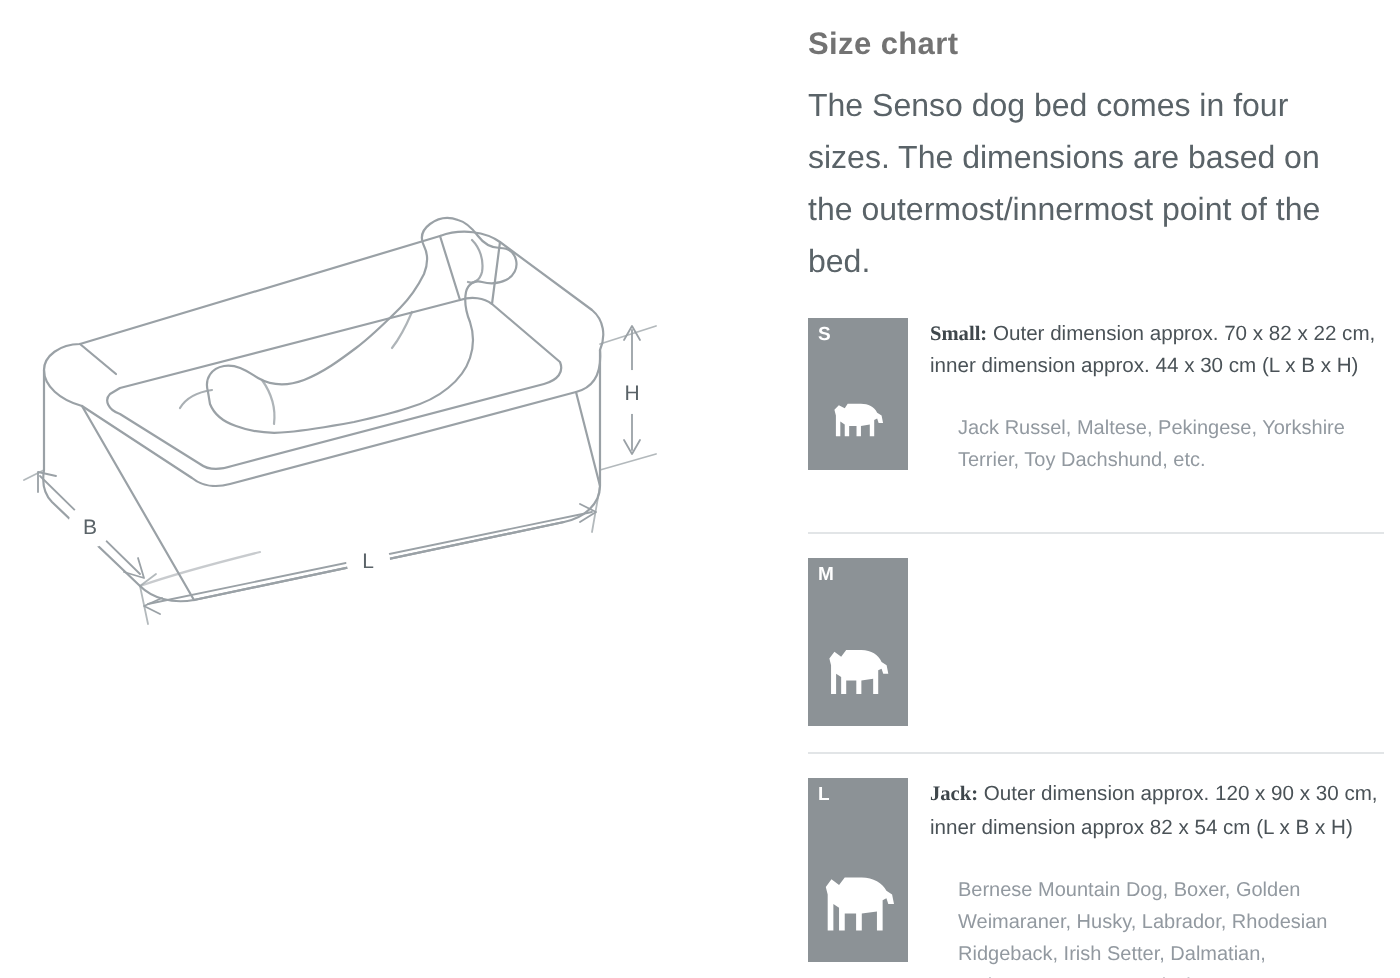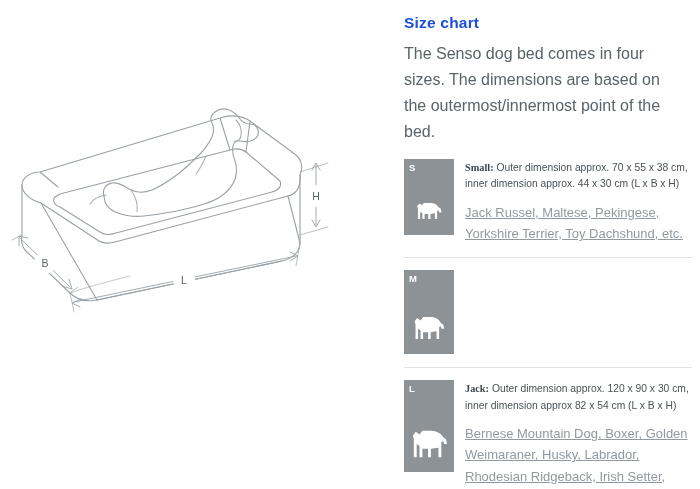--- a/index.html
+++ b/index.html
@@ -32,21 +32,21 @@
   
   .sizechart {
     position: absolute;
     left: 404px;
     top: 14px;
     width: 288px;
   }
   .sc-title {
     font-size: 15.5px;
     font-weight: bold;
-    color: #1d4ed8;
+    color: #737373;
     letter-spacing: 0.2px;
     margin: 0 0 9px 0;
   }
   .sc-intro {
     font-size: 16px;
     line-height: 1.62;
     color: #5a6368;
     margin: 0 0 14px 0;
     width: 282px;
   }
@@ -91,25 +91,24 @@
     line-height: 1.62;
     color: #4a5257;
     margin: 0 0 9px 0;
   }
   .size-main b {
     font-weight: bold;
     color: #3f474c;
     font-family: Liberation Serif, serif;
   }
   .size-breeds {
-    font-size: 13px;
+    font-size: 10px;
     line-height: 1.62;
     color: #9299a0;
-    margin: 0;
-    text-decoration: underline;
+    margin: 14px;
   }
   .divider {
     height: 1px;
     background: #e2e5e7;
     margin: 0 0 12px 0;
     width: 288px;
   }
 </style>
 </head>
 <body>
@@ -242,21 +241,21 @@
     <div class="size-row">
       <div class="size-badge small">
         <span class="letter">S</span>
         <span class="dog">
           <svg width="30" height="28" viewBox="0 0 40 38" xmlns="http://www.w3.org/2000/svg">
             <path fill="#ffffff" d="M5 16 L4 12 L7 9 L11 11 L13 8 L22 8 C27 8 31 10 33 14 L36 16 L37 21 L34 21 L33 18 L31 19 L31 30 L28 30 L28 22 L22 23 L22 30 L19 30 L19 23 L14 23 L14 30 L11 30 L11 22 L8 20 L8 30 L5 30 Z"></path>
           </svg>
         </span>
       </div>
       <div class="size-text">
-        <p class="size-main"><b>Small:</b><span> Outer dimension approx. 70 x 55 x 38 cm, inner dimension approx. 44 x 30 cm (L x B x H)</span></p>
+        <p class="size-main"><b>Small:</b><span> Outer dimension approx. 70 x 82 x 22 cm, inner dimension approx. 44 x 30 cm (L x B x H)</span></p>
         <p class="size-breeds">Jack Russel, Maltese, Pekingese, Yorkshire Terrier, Toy Dachshund, etc.</p>
       </div>
     </div>
 
     <div class="divider"></div>
 
     <div class="size-row">
       <div class="size-badge medium">
         <span class="letter">M</span>
         <span class="dog">

